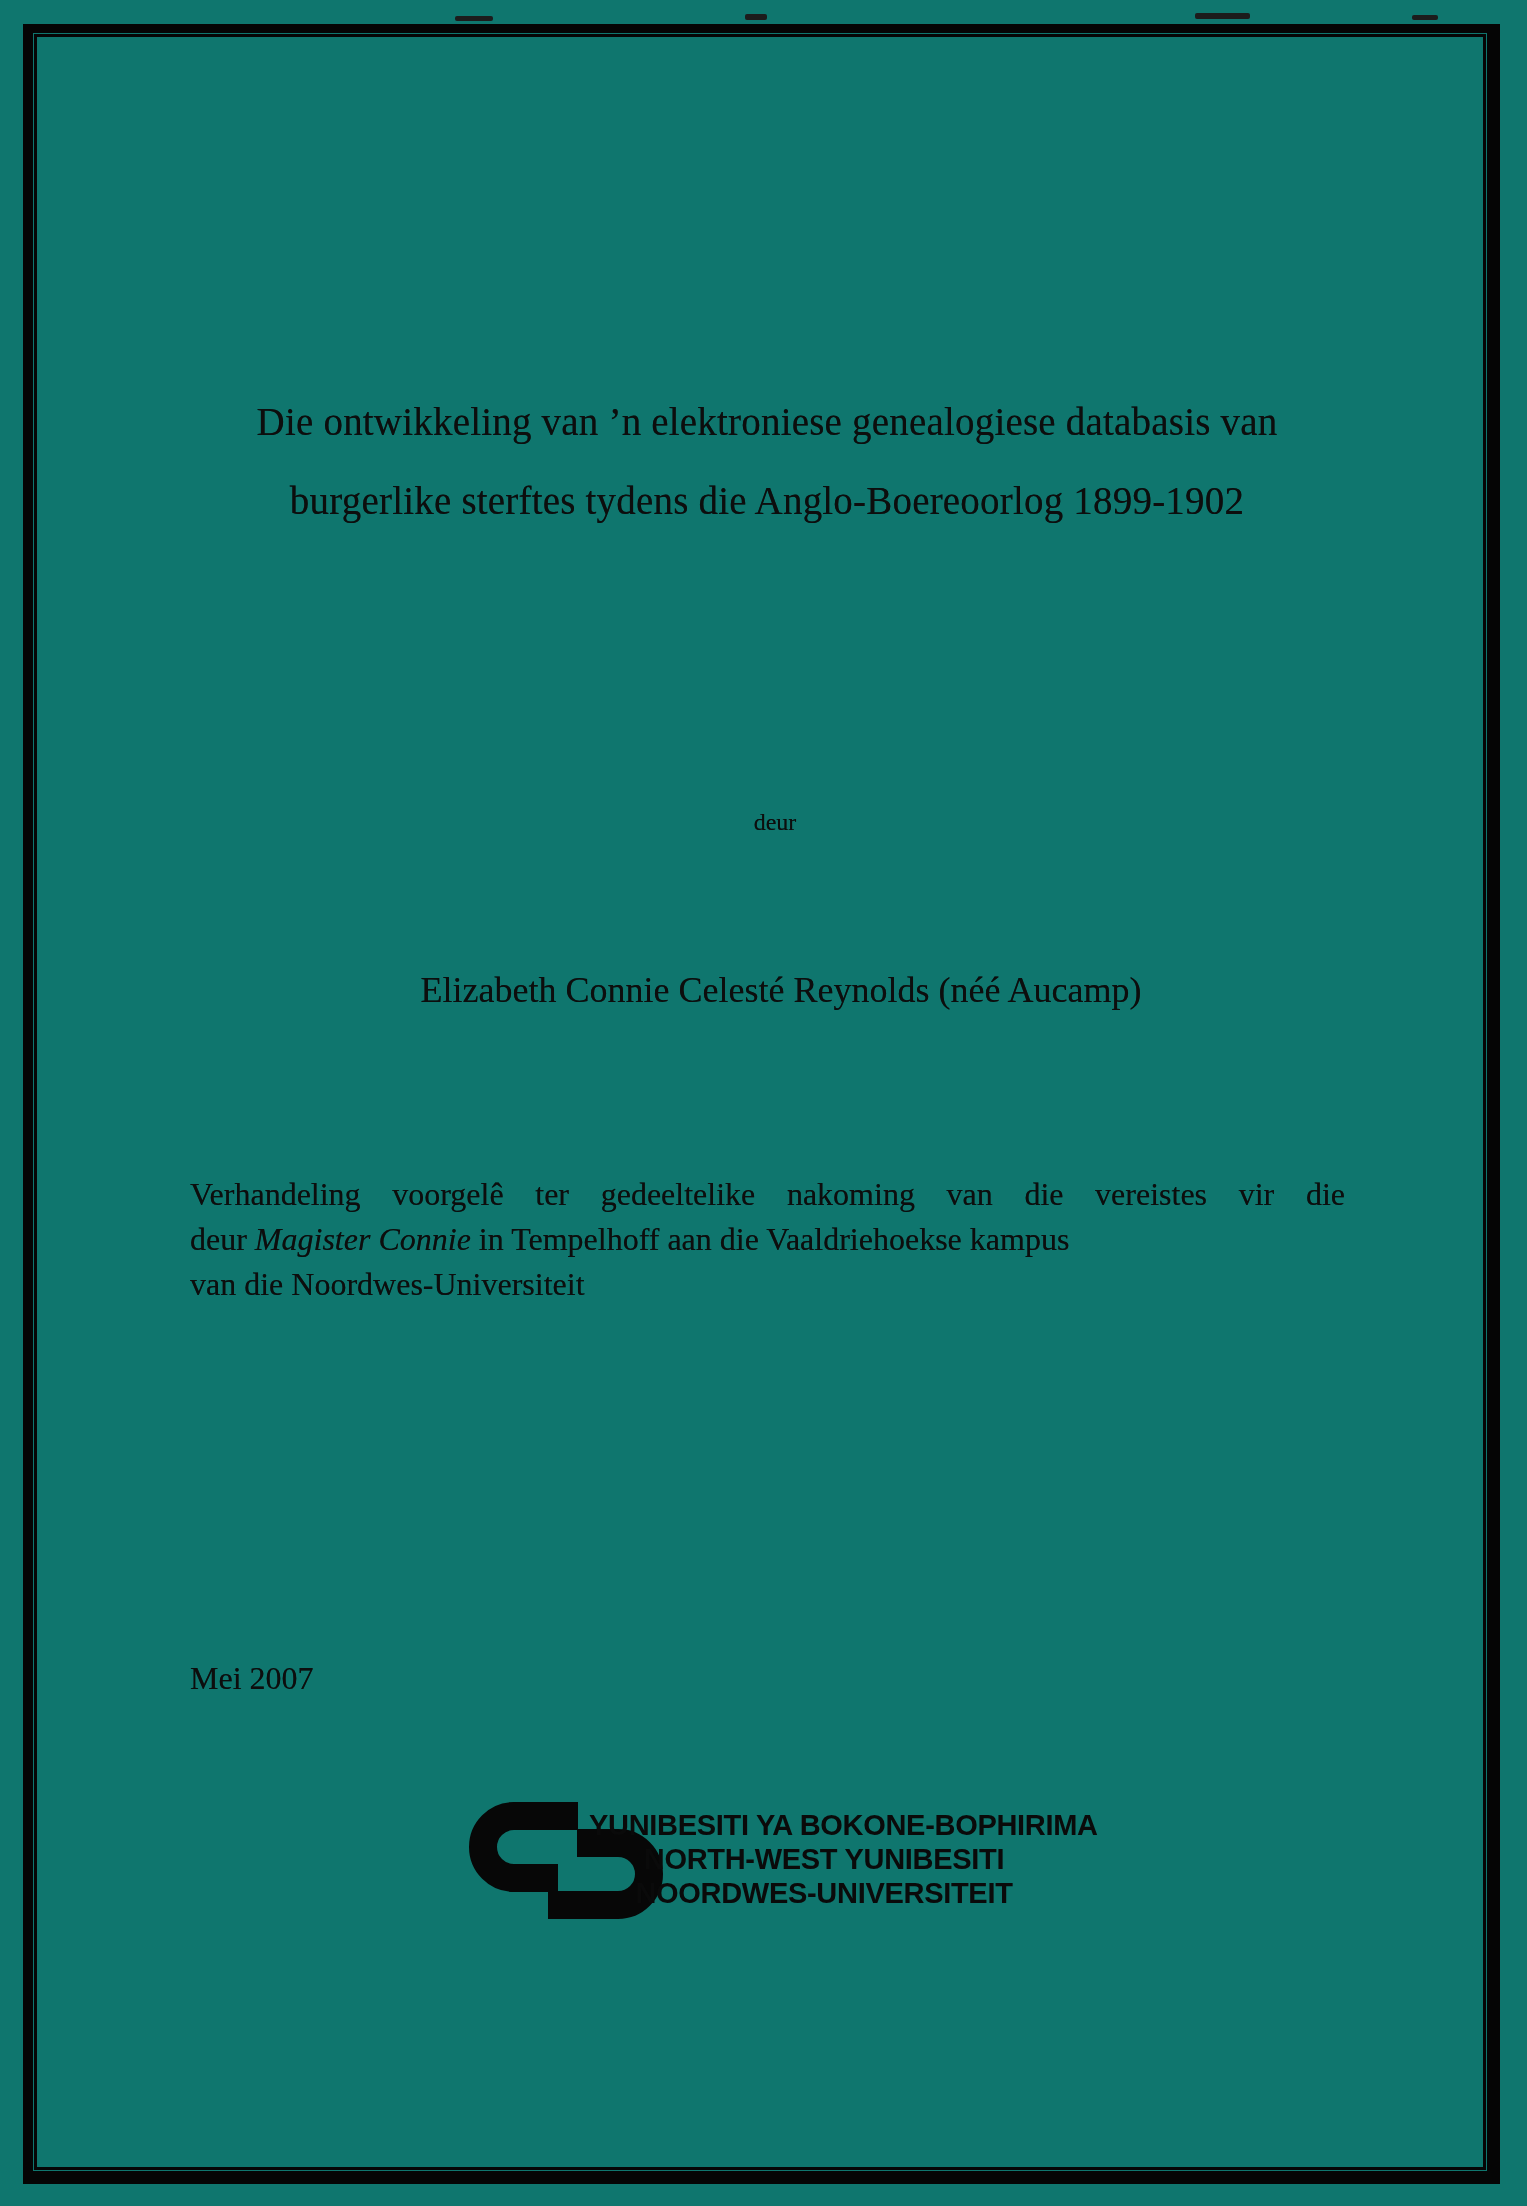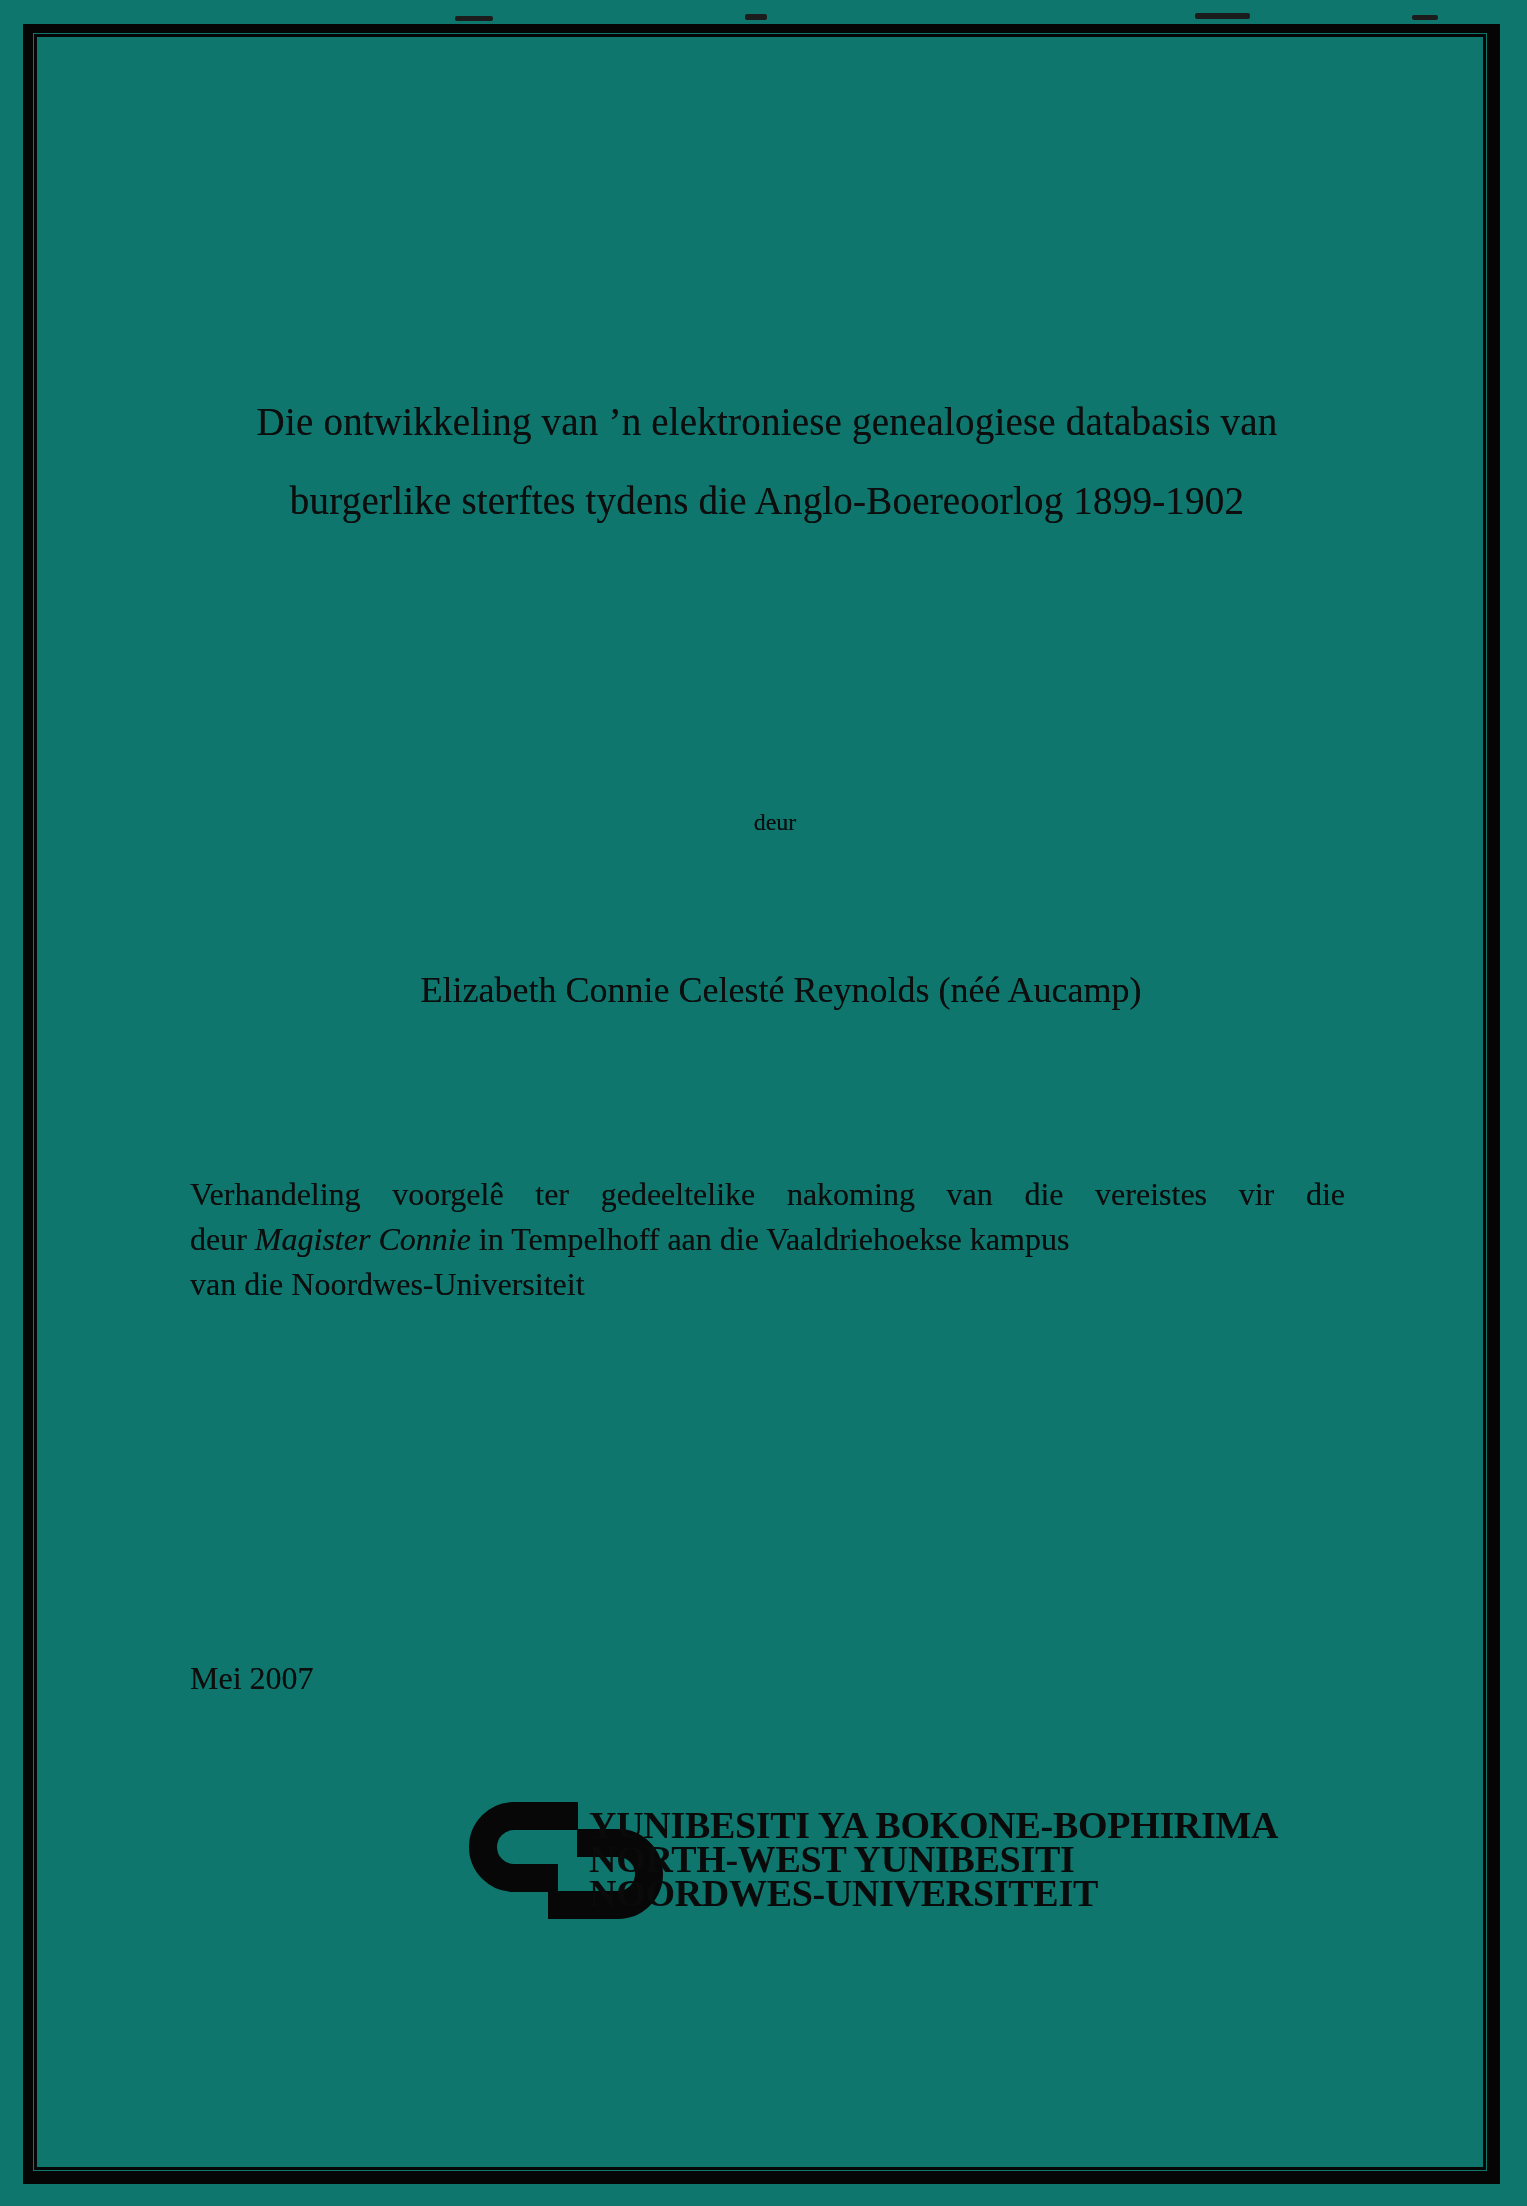--- a/index.html
+++ b/index.html
@@ -56,25 +56,25 @@
   }
   .supervisor-block{
     position:absolute;left:190px;top:1655px;
     font-size:32px;line-height:46px;
   }
   
   .logo{position:absolute;left:468px;top:1798px;width:600px;height:170px;}
   .logo-mark{position:absolute;left:0;top:3px;}
   .logo-text{
     position:absolute;left:121px;top:10px;width:470px;
-    font-family:Liberation Serif, serif;
+    font-family:Liberation Sans, sans-serif;
     font-weight:700;
-    font-size:38px;line-height:34px;
+    font-size:29px;line-height:34px;
     letter-spacing:-0.3px;
-    text-align:left;white-space:nowrap;
+    text-align:center;white-space:nowrap;
     color:#0a0a0a;
   }
 </style>
 </head>
 <body>
 
 <div class="page">
 
   <div>
     <div class="speck s1"></div>

